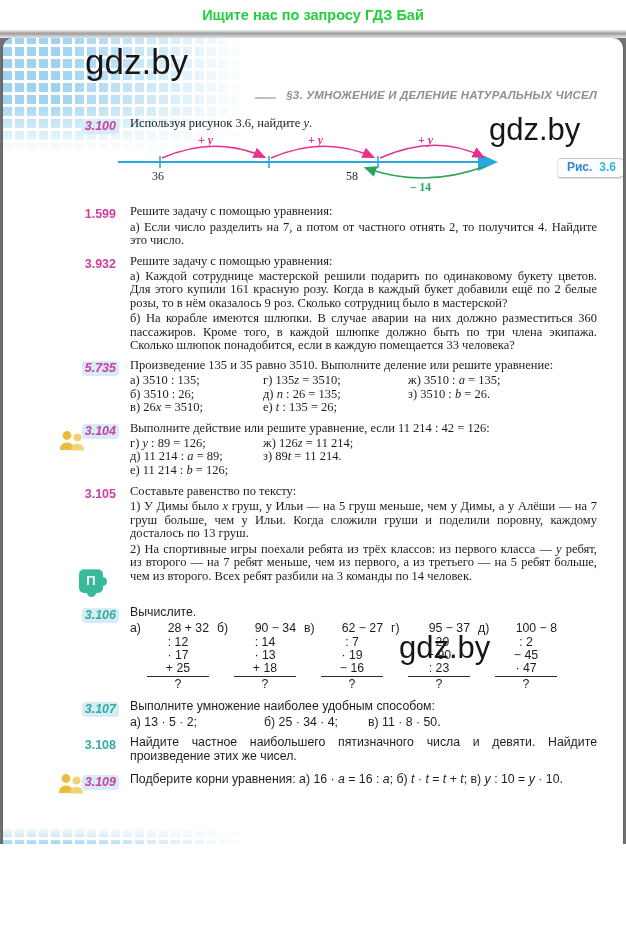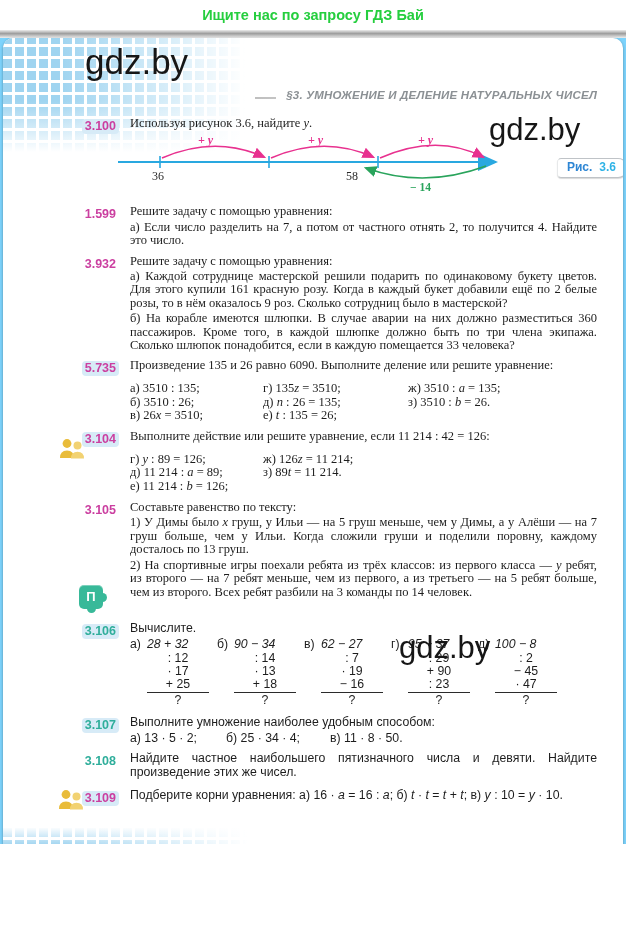--- a/index.html
+++ b/index.html
@@ -1,16 +1,16 @@
 <!DOCTYPE html>
 <html><head>
 <meta charset="utf-8">
 <style>
   html,body{margin:0;padding:0;}
-  #app{position:relative;width:626px;height:844px;background:#7dd3fc;overflow:hidden;
+  #app{position:relative;width:626px;height:844px;background:#737373;overflow:hidden;
        font-family:"Liberation Serif","DejaVu Serif",serif;color:#1d1d1d;}
 
   
   .top-banner{position:absolute;top:0;left:0;width:626px;height:30px;background:#fff;
               display:flex;align-items:center;justify-content:center;}
   .top-banner span{font-family:"Liberation Sans","DejaVu Sans",sans-serif;
                    font-size:14.5px;font-weight:bold;color:#25ce3e;}
 
   
   .strip-top{position:absolute;top:30px;left:0;width:626px;height:8px;
@@ -58,40 +58,40 @@
                  font-weight:bold;font-style:italic;color:#8b9094;letter-spacing:.2px;}
 
   
   .content{position:relative;padding:0 26px 0 70px;z-index:2;}
   .ex{display:grid;grid-template-columns:46px 1fr;column-gap:11px;margin-top:6px;position:relative;}
   .num-cell{text-align:right;}
   .ex-num{display:inline-block;font-family:"Liberation Sans","DejaVu Sans",sans-serif;
           font-size:12.5px;font-weight:bold;line-height:13px;padding:1px 3px;border-radius:4px;}
   .pink{color:#cb3fa0;}
   .teal{color:#2fae9b;}
-  .hl{background:#d7ebf7;}
+  .hl{background:#d7ebf7;font-style:italic;}
   .ex-body{font-size:12.5px;line-height:13.4px;}
   .ex-body p{margin:2px 0 0 0;text-align:justify;}
   .ex-body p:first-child{margin-top:1px;}
   .sans{font-family:"Liberation Sans","DejaVu Sans",sans-serif;font-size:12.3px;}
-  .cols3{display:grid;grid-template-columns:133px 145px 1fr;margin-top:8px;}
+  .cols3{display:grid;grid-template-columns:133px 145px 1fr;margin-top:0;}
   .cols3 p{margin:0;text-align:left;line-height:13.8px;}
 
   
   .calc-grid{display:flex;gap:8px;margin-top:3px;font-family:"Liberation Sans","DejaVu Sans",sans-serif;}
   .calc-col{width:79px;font-size:12.3px;line-height:13.2px;}
   .calc-row1{display:flex;}
   .calc-label{width:17px;}
-  .calc-expr{flex:1;text-align:left;font-style:italic;}
+  .calc-expr{flex:1;text-align:right;}
   .calc-ops{margin-left:17px;text-align:center;}
   .calc-res{margin-left:17px;border-top:1.3px solid #2b2b2b;text-align:center;margin-top:1px;padding-top:1px;}
 
   .items107{display:flex;margin-top:2px;}
   .items107 span:nth-child(1){width:96px;}
-  .items107 span:nth-child(2){width:104px;}
+  .items107 span:nth-child(2){width:104px;margin-left:38px;}
 
   
   .figure{position:relative;height:62px;margin:2px 0 4px -14px;}
   .numline text{font-family:"Liberation Serif","DejaVu Serif",serif;font-size:12px;fill:#2b2b2b;}
   .numline .t-pink{fill:#e8318f;font-style:italic;font-weight:bold;}
   .numline .t-green{fill:#2aa45c;font-weight:bold;font-size:11.5px;}
   .fig-caption{position:absolute;right:-2px;top:26px;background:#fff;border:1px solid #bfc3c7;
                border-left-color:#e7e9ea;border-radius:5px 12px 12px 5px;padding:2px 11px 2px 9px;
                font-family:"Liberation Sans","DejaVu Sans",sans-serif;font-size:12px;font-weight:bold;
                box-shadow:0 1px 1px rgba(0,0,0,.15);white-space:nowrap;}
@@ -194,21 +194,21 @@
         <div class="ex-body">
           <p>Решите задачу с помощью уравнения:</p>
           <p>а) Каждой сотруднице мастерской решили подарить по одинаковому букету цветов. Для этого купили 161 красную розу. Когда в каждый букет добавили ещё по 2 белые розы, то в нём оказалось 9 роз. Сколько сотрудниц было в мастерской?</p>
           <p>б) На корабле имеются шлюпки. В случае аварии на них должно разместиться 360 пассажиров. Кроме того, в каждой шлюпке должно быть по три члена экипажа. Сколько шлюпок понадобится, если в каждую помещается 33 человека?</p>
         </div>
       </div>
 
       <div class="ex">
         <div class="num-cell"><span class="ex-num pink hl">5.735</span></div>
         <div class="ex-body">
-          <p>Произведение 135 и 26 равно 6090. Выполните деление или решите уравнение:</p>
+          <p>Произведение 135 и 35 равно 3510. Выполните деление или решите уравнение:</p>
           <div class="cols3">
             <div>
               <p class="mathify">а) 3510 : 135;</p>
               <p class="mathify">б) 3510 : 26;</p>
               <p class="mathify">в) 26<i>x</i> = 3510;</p>
             </div>
             <div>
               <p class="mathify">г) 135<i>z</i> = 3510;</p>
               <p class="mathify">д) <i>n</i> : 26 = 135;</p>
               <p class="mathify">е) <i>t</i> : 135 = 26;</p>

